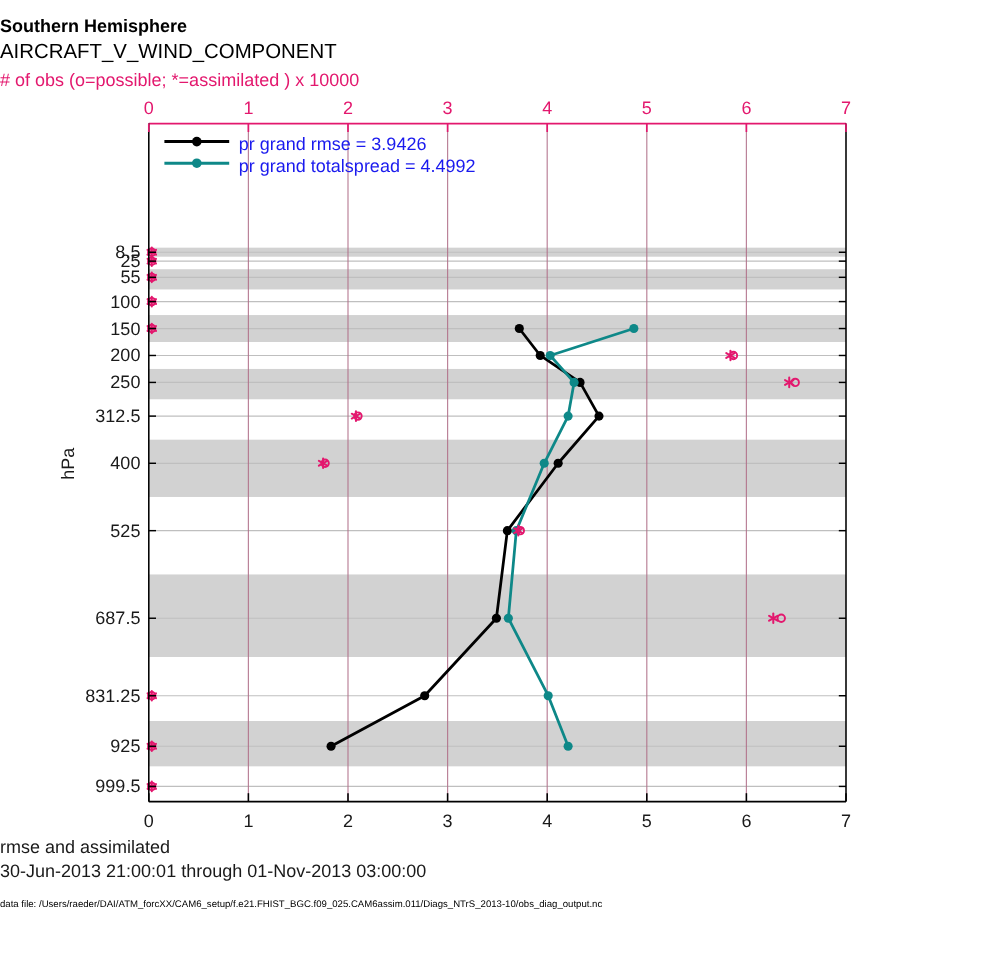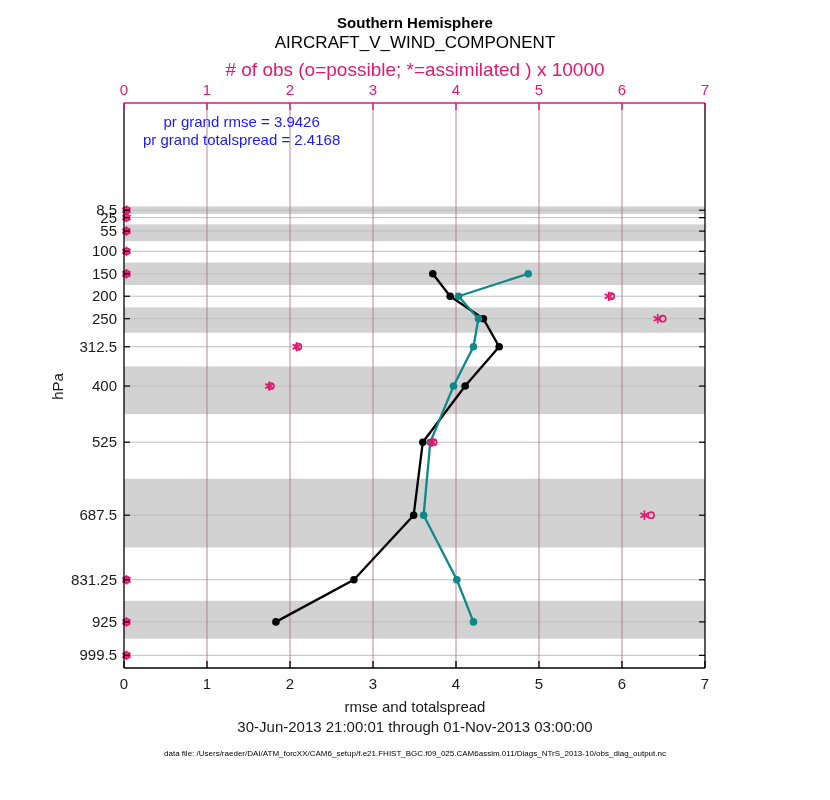--- a/index.html
+++ b/index.html
@@ -1,28 +1,28 @@
 <!DOCTYPE html>
 <html><head>
 <meta charset="utf-8">
 <style>
   html,body{margin:0;padding:0;background:#fff;}
   body{width:830px;height:800px;font-family:"Liberation Sans",sans-serif;position:relative;overflow:hidden;}
   .fig{position:relative;width:830px;height:800px;}
   svg text{font-family:"Liberation Sans",sans-serif;}
-  .overlay{position:absolute;left:0;width:830px;text-align:center;pointer-events:none;}
+  .overlay{position:absolute;left:0;width:830px;text-align:left;pointer-events:none;}
   .title1{top:14px;font-size:15px;font-weight:bold;color:#000;}
   .title2{top:33px;font-size:17px;font-weight:normal;color:#000;}
-  .obslabel{top:59px;font-size:19px;}
+  .obslabel{top:59px;font-size:15px;}
   .xlabel{top:698px;font-size:15px;color:#1a1a1a;}
   .datesub{top:718px;font-size:15px;color:#1a1a1a;}
   .footer{top:749px;font-size:8px;color:#000;}
   .hpa{position:absolute;left:30px;top:378px;width:54px;text-align:center;font-size:15px;color:#1a1a1a;transform:rotate(-90deg);transform-origin:center;}
   .legend{position:absolute;left:136px;top:112px;}
-  .legend-row{display:flex;align-items:center;height:18px;flex-direction:column;}
+  .legend-row{display:flex;height:18px;}
   .legend-label{font-size:15px;margin-left:7px;white-space:nowrap;}
   #plot{position:absolute;left:0;top:0;}
 </style>
 </head>
 <body>
 
 <div class="fig">
 
   <svg id="plot" width="830" height="800" aria-hidden="true">
     <g id="g-bands">
@@ -246,35 +246,35 @@
         <text x="117" y="520.2028125" text-anchor="end" font-size="15" fill="#1a1a1a">687.5</text>
         <text x="117" y="584.77171875" text-anchor="end" font-size="15" fill="#1a1a1a">831.25</text>
         <text x="117" y="626.8818749999999" text-anchor="end" font-size="15" fill="#1a1a1a">925</text>
         <text x="117" y="660.3454125" text-anchor="end" font-size="15" fill="#1a1a1a">999.5</text>
       </g>
   </svg>
 
   <div class="overlay title1">Southern Hemisphere</div>
   <div class="overlay title2">AIRCRAFT_V_WIND_COMPONENT</div>
   <div class="overlay obslabel" id="obslabel" style="color: rgb(227, 24, 110);"># of obs (o=possible; *=assimilated ) x 10000</div>
-  <div class="overlay xlabel">rmse and totalspread</div>
+  <div class="overlay xlabel">rmse and assimilated</div>
   <div class="overlay datesub">30-Jun-2013 21:00:01 through 01-Nov-2013 03:00:00</div>
   <div class="overlay footer">data file: /Users/raeder/DAI/ATM_forcXX/CAM6_setup/f.e21.FHIST_BGC.f09_025.CAM6assim.011/Diags_NTrS_2013-10/obs_diag_output.nc</div>
   <div class="hpa">hPa</div>
 
   <div class="legend">
     <div class="legend-row">
       <svg width="56" height="12">
         <line class="lg-line" x1="1" y1="6" x2="55" y2="6" stroke-width="2.5" stroke="#000000"></line>
         <circle class="lg-dot" cx="28" cy="6" r="4" fill="#000000"></circle>
       </svg>
       <span class="legend-label" style="color: rgb(26, 26, 238);">pr grand rmse = 3.9426</span>
     </div>
     <div class="legend-row">
       <svg width="56" height="12">
         <line class="lg-line" x1="1" y1="6" x2="55" y2="6" stroke-width="2.5" stroke="#0e8888"></line>
         <circle class="lg-dot" cx="28" cy="6" r="4" fill="#0e8888"></circle>
       </svg>
-      <span class="legend-label" style="color: rgb(26, 26, 238);">pr grand totalspread = 2.4168</span>
+      <span class="legend-label" style="color: rgb(26, 26, 238);">pr grand totalspread = 4.4992</span>
     </div>
   </div>
 
 </div>
 
 </body></html>

